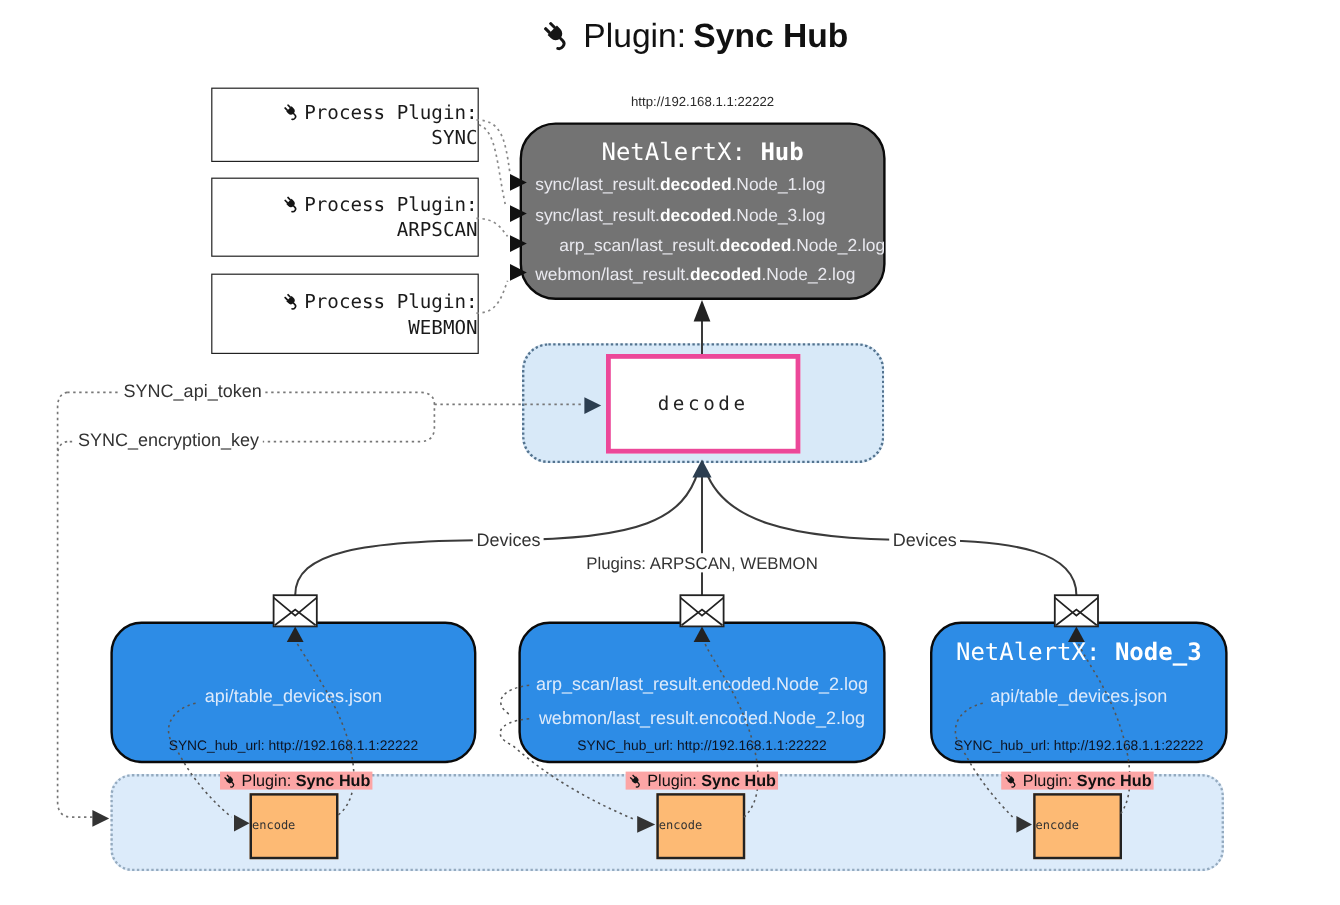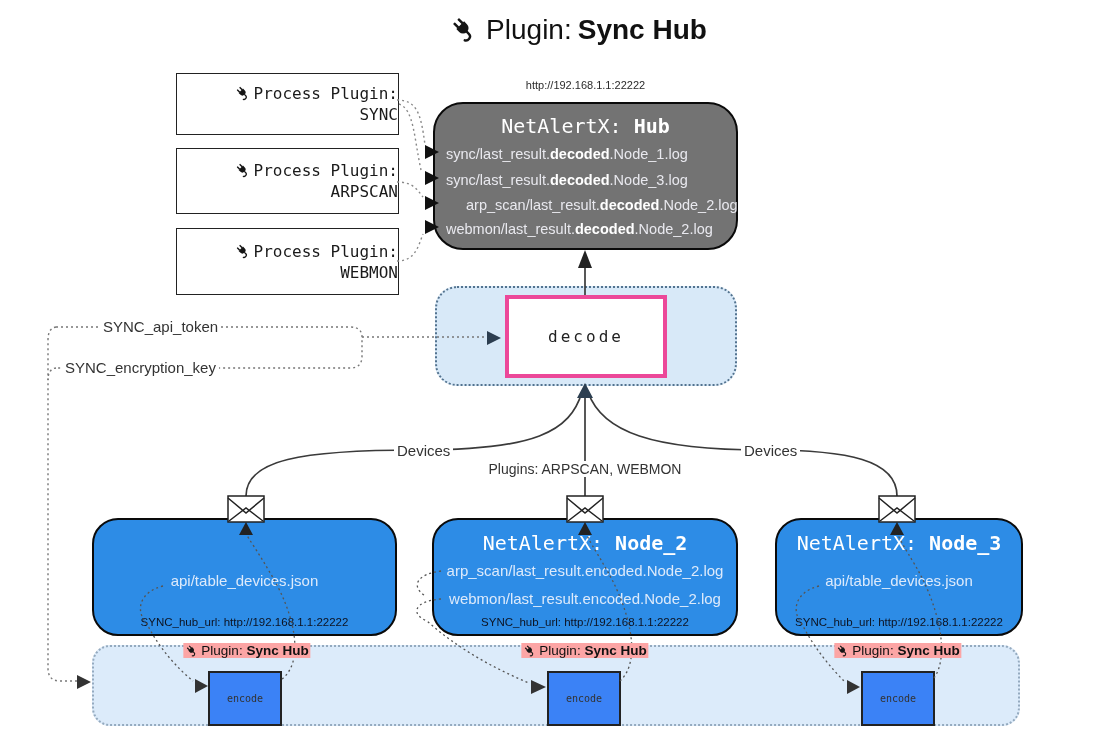--- a/index.html
+++ b/index.html
@@ -46,23 +46,23 @@
   
   .node{background:#2d8ce6;border:2px solid #0a0a0a;border-radius:26px;box-sizing:border-box;top:518px;height:118px;}
   .node-title{position:absolute;left:0;top:11px;width:100%;text-align:center;color:#fff;
               font-family:"DejaVu Sans Mono",monospace;font-size:20px;white-space:nowrap;}
   .node-file{position:absolute;left:0;width:100%;text-align:center;color:#ddeafb;font-size:15px;white-space:nowrap;}
   .node-url{position:absolute;left:0;bottom:6px;width:100%;text-align:center;color:#0d1321;font-size:11.5px;white-space:nowrap;}
 
   
   .band{left:92px;top:645px;width:928px;height:81px;background:#dcebfa;border:2px dotted #94aabf;
         border-radius:18px;box-sizing:border-box;}
-  .encode-box{top:661px;width:74px;height:55px;background:#3b82f6;border:2px solid #222;box-sizing:border-box;
-              display:flex;align-items:center;justify-content:center;
-              font-family:"DejaVu Sans Mono",monospace;font-size:10px;color:#333;z-index:1;margin-top:10px;}
+  .encode-box{top:661px;width:74px;height:55px;background:#fdba74;border:2px solid #222;box-sizing:border-box;
+              display:flex;align-items:center;justify-content:flex-start;
+              font-family:"DejaVu Sans Mono",monospace;font-size:10px;color:#333;z-index:1;}
   .band-label{top:643px;transform:translateX(-50%);display:flex;align-items:center;gap:2px;
               font-size:13.5px;color:#111;background:#fca5a5;padding:0 2px;white-space:nowrap;z-index:3;}
   .band-label b{font-weight:bold;}
   .plug{flex:0 0 auto;}
 </style>
 </head>
 <body>
 
 <div class="canvas">
 
@@ -132,21 +132,20 @@
 
   <div class="abs layer-label wire-label" style="left:394px;top:442px;">Devices</div>
   <div class="abs layer-label wire-label" style="left:741px;top:442px;">Devices</div>
   <div class="abs layer-label small-label" style="left:585px;top:461px;transform:translateX(-50%);">Plugins: ARPSCAN, WEBMON</div>
 
   <div class="abs layer-box node" style="left:92px;width:305px;">
     <div class="node-file" style="top:52px;">api/table_devices.json</div>
     <div class="node-url">SYNC_hub_url: http://192.168.1.1:22222</div>
   </div>
   <div class="abs layer-box node" style="left:432px;width:306px;">
-    <div class="node-title"><span>NetAlertX: </span><b>Node_2</b></div>
     <div class="node-file" style="top:42px;">arp_scan/last_result.encoded.Node_2.log</div>
     <div class="node-file" style="top:70px;">webmon/last_result.encoded.Node_2.log</div>
     <div class="node-url">SYNC_hub_url: http://192.168.1.1:22222</div>
   </div>
   <div class="abs layer-box node" style="left:775px;width:248px;">
     <div class="node-title"><span>NetAlertX: </span><b>Node_3</b></div>
     <div class="node-file" style="top:52px;">api/table_devices.json</div>
     <div class="node-url">SYNC_hub_url: http://192.168.1.1:22222</div>
   </div>
 

